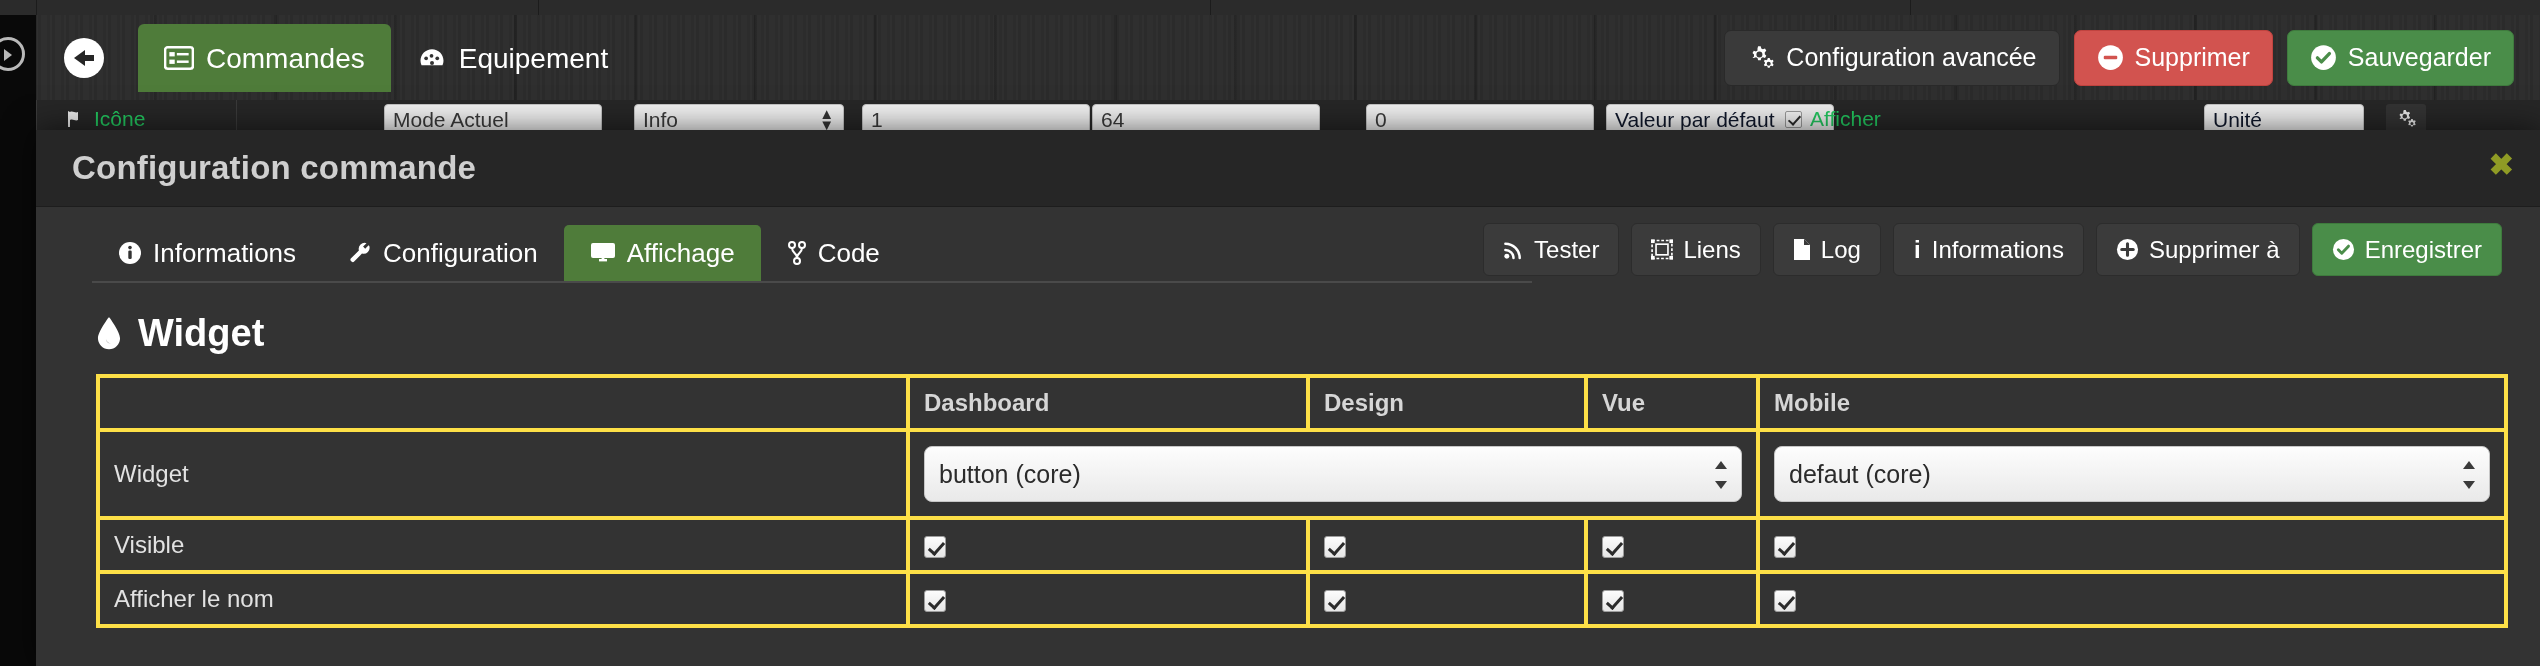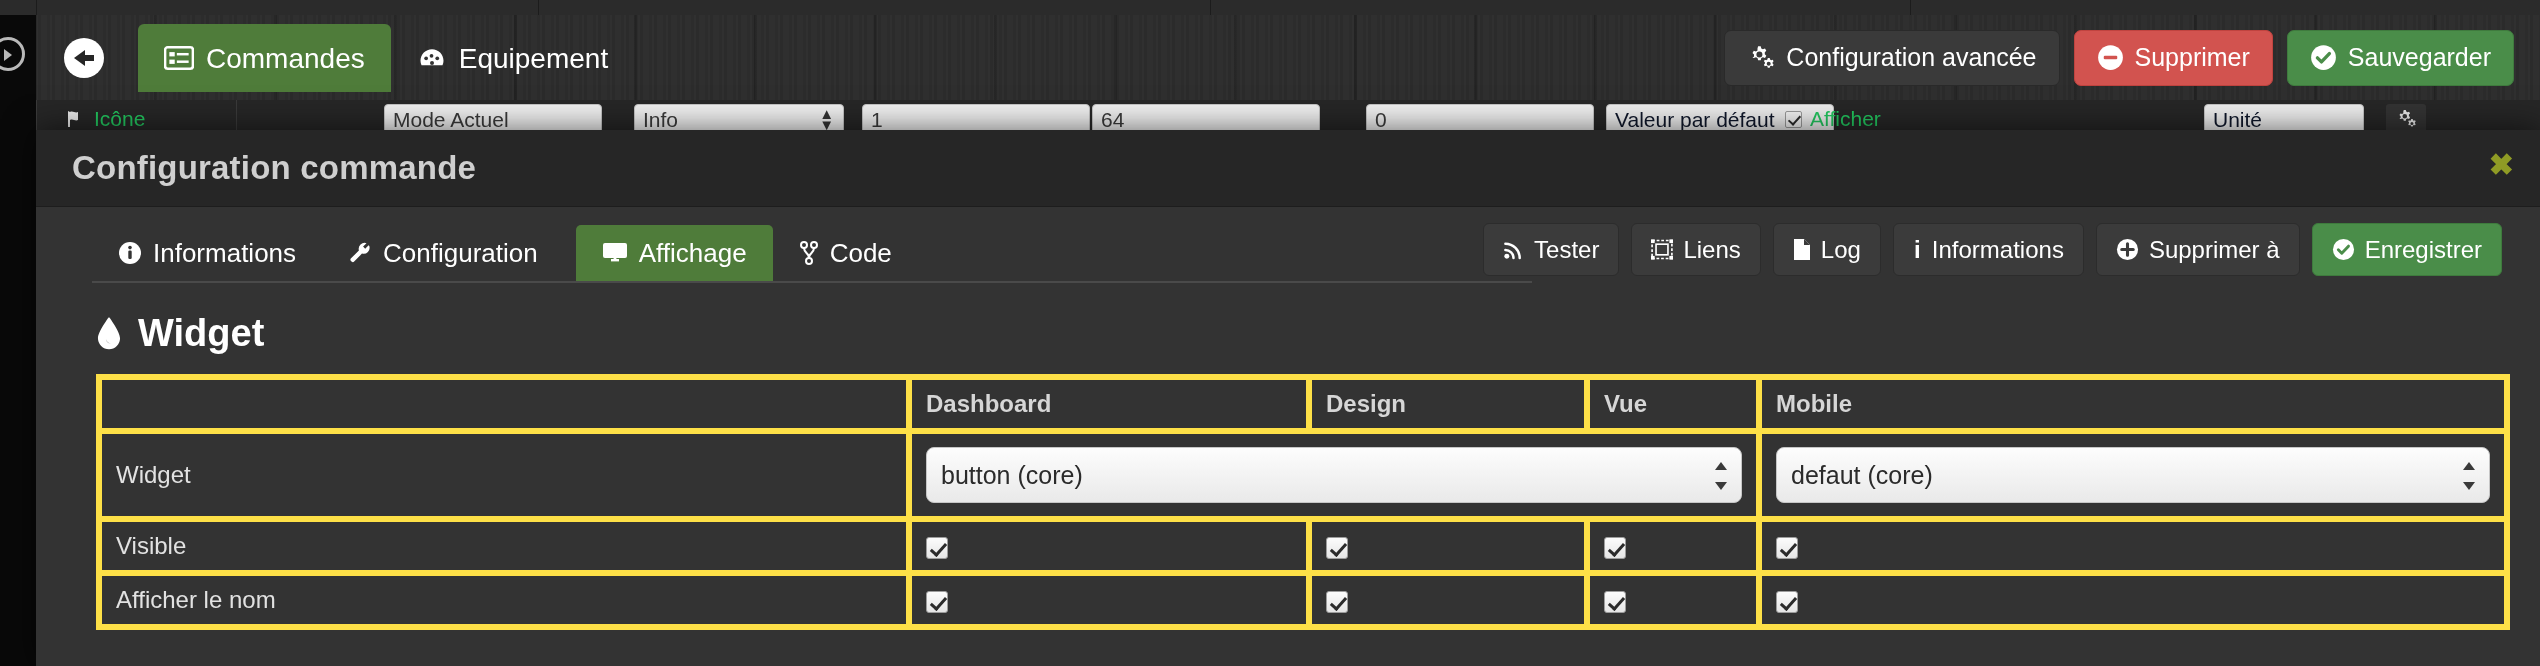--- a/index.html
+++ b/index.html
@@ -140,21 +140,21 @@
   .modal-body{position:relative;height:460px;background:#333333;}
 
   
   .tabs-row{position:relative;height:86px;}
   .tabs{position:absolute;left:56px;top:18px;display:flex;align-items:flex-end;gap:0;}
   .tab{
     display:flex;align-items:center;gap:11px;white-space:nowrap;
     height:56px;padding:0 26px;box-sizing:border-box;
     font-size:26px;color:#ffffff;border-radius:5px 5px 0 0;
   }
-  .tab.active{background:#4f7c3a;margin-left:12px;}
+  .tab.active{background:#4f7c3a;}
   .tabs-underline{
     position:absolute;left:56px;top:74px;width:1440px;height:2px;background:#4a4a4a;
   }
   .tool-row{position:absolute;right:38px;top:16px;display:flex;align-items:center;gap:12px;}
   .tbtn{
     display:inline-flex;align-items:center;gap:10px;white-space:nowrap;
     height:53px;padding:0 19px;box-sizing:border-box;border-radius:6px;
     font-size:24px;color:#fff;background:#3b3b3b;border:1px solid #2c2c2c;
   }
   .tbtn.green{background:#4a8d49;border-color:#3e7b3d;}
@@ -164,21 +164,21 @@
     position:absolute;left:60px;top:105px;display:flex;align-items:center;gap:16px;
     font-size:38px;font-weight:bold;color:#ffffff;
   }
 
   
   .wtable{
     position:absolute;left:60px;top:167px;width:2408px;border-collapse:collapse;
     table-layout:fixed;
   }
   .wtable th,.wtable td{
-    border:6px solid #fde047;vertical-align:middle;
+    border:4px solid #fde047;vertical-align:middle;
     padding:0 14px;box-sizing:border-box;
   }
   .wtable th{
     height:54px;text-align:left;font-size:24px;color:#d6d6d6;font-weight:bold;
   }
   .wtable td{height:54px;font-size:24px;color:#e2e2e2;}
   .wtable tr.tall td{height:88px;}
   .col-label{width:810px;}
   .col-dash{width:400px;}
   .col-design{width:278px;}

